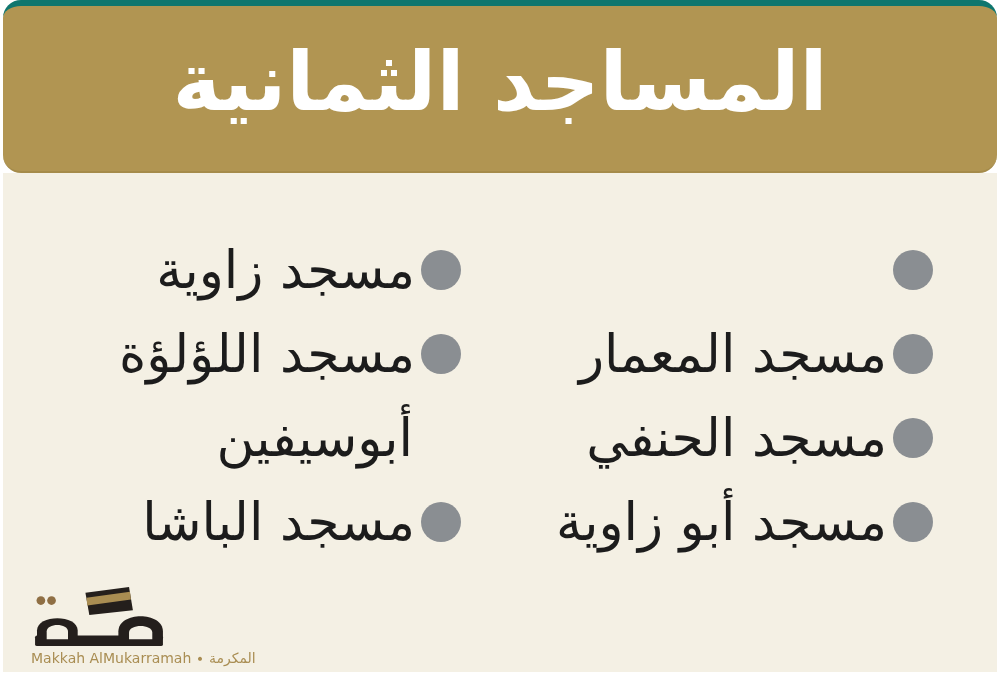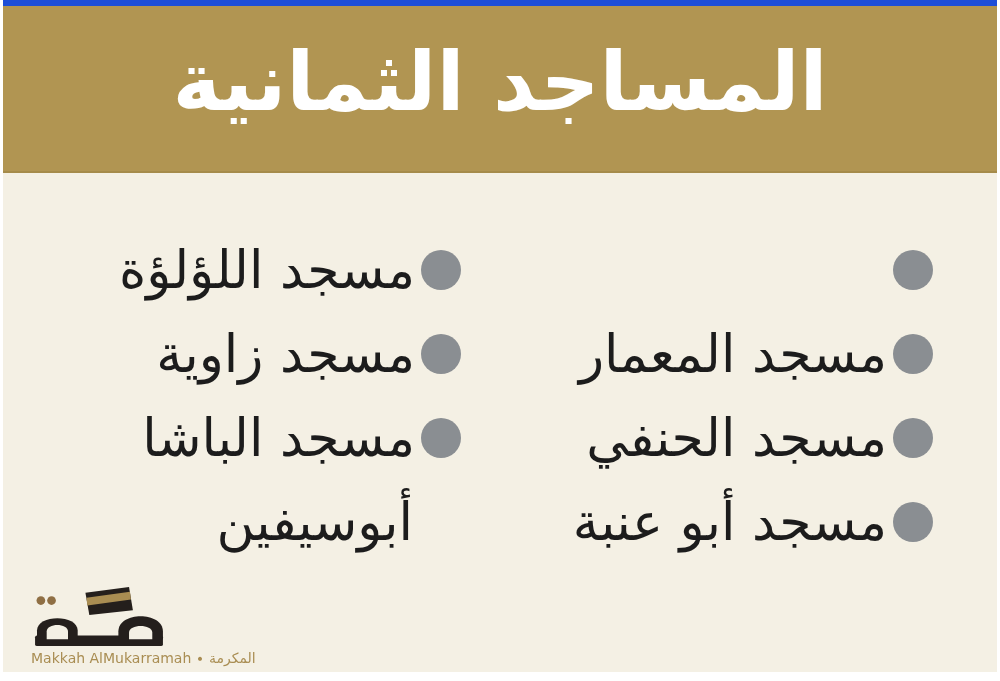--- a/index.html
+++ b/index.html
@@ -21,26 +21,27 @@
     width: 994px;
     height: 672px;
     display: flex;
     flex-direction: column;
   }
   
   .header {
     height: 173px;
     flex: 0 0 173px;
     background: #b19552;
-    border-top: 6px solid #1d4ed8;
+    border-top: 6px solid #0f766e;
     border-bottom: 2px solid #a58b4a;
     box-sizing: border-box;
     display: flex;
     align-items: center;
     justify-content: center;
+    border-radius: 18px;
   }
   .header-title {
     color: #ffffff;
     font-size: 82px;
     font-weight: bold;
     line-height: 1;
     direction: rtl;
     white-space: nowrap;
     padding-bottom: 14px;
   }
@@ -121,39 +122,39 @@
         <div class="slot">
           <span class="bullet"></span>
           <span class="mosque-name">مسجد المعمار</span>
         </div>
         <div class="slot">
           <span class="bullet"></span>
           <span class="mosque-name">مسجد الحنفي</span>
         </div>
         <div class="slot">
           <span class="bullet"></span>
-          <span class="mosque-name">مسجد أبو عنبة</span>
+          <span class="mosque-name">مسجد أبو زاوية</span>
         </div>
       </div>
 
       <div class="col col-left">
         <div class="slot">
           <span class="bullet"></span>
-          <span class="mosque-name">مسجد اللؤلؤة</span>
-        </div>
-        <div class="slot">
-          <span class="bullet"></span>
           <span class="mosque-name">مسجد زاوية</span>
         </div>
         <div class="slot">
           <span class="bullet"></span>
-          <span class="mosque-name">مسجد الباشا</span>
+          <span class="mosque-name">مسجد اللؤلؤة</span>
         </div>
         <div class="slot slot-cont">
           <span class="mosque-name">أبوسيفين</span>
+        </div>
+        <div class="slot">
+          <span class="bullet"></span>
+          <span class="mosque-name">مسجد الباشا</span>
         </div>
       </div>
 
       <div class="logo">
         <span class="sr-only">مكة</span>
         <svg viewBox="0 0 136 64" aria-hidden="true">
 
           <circle cx="8" cy="15" r="4.5" fill="#8f6f44"></circle>
           <circle cx="19" cy="15" r="4.5" fill="#8f6f44"></circle>
 

